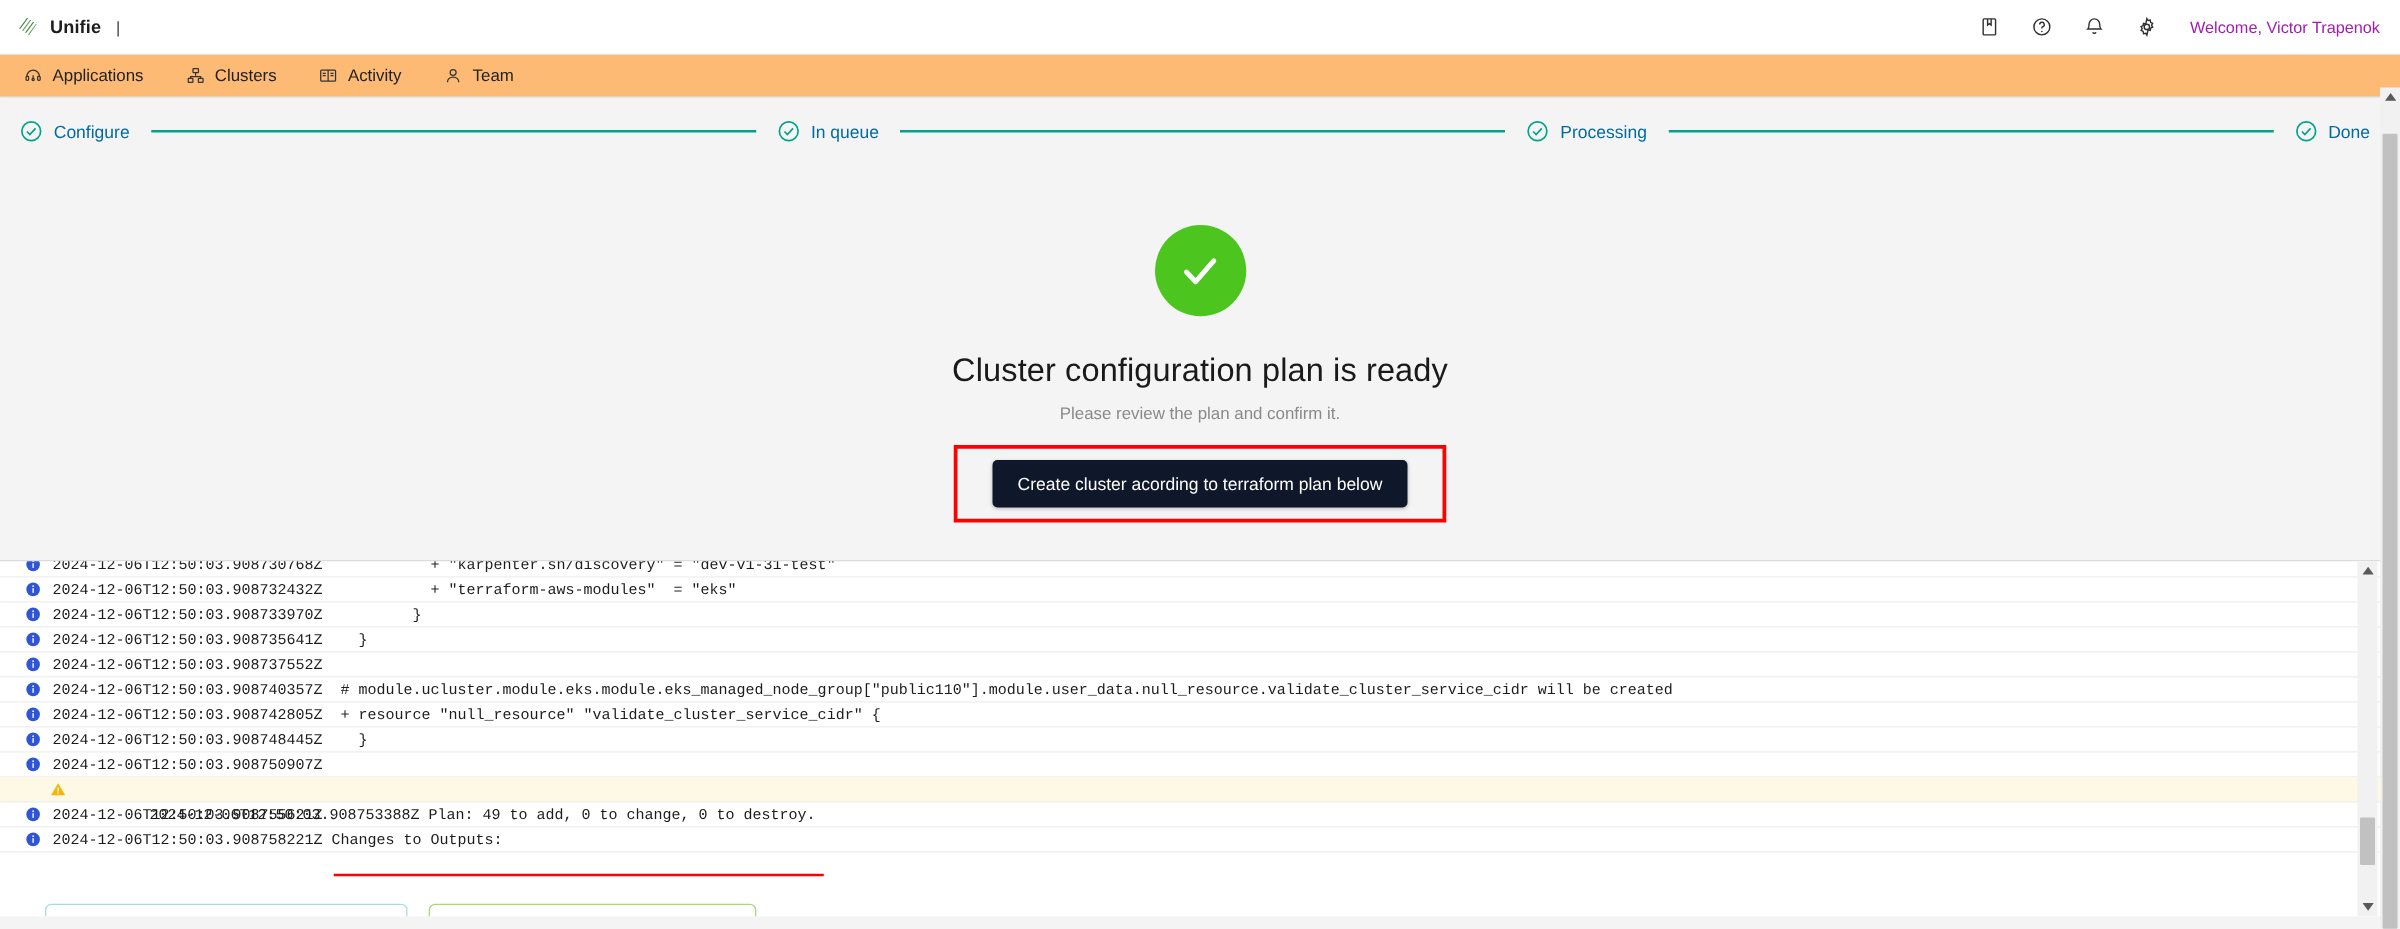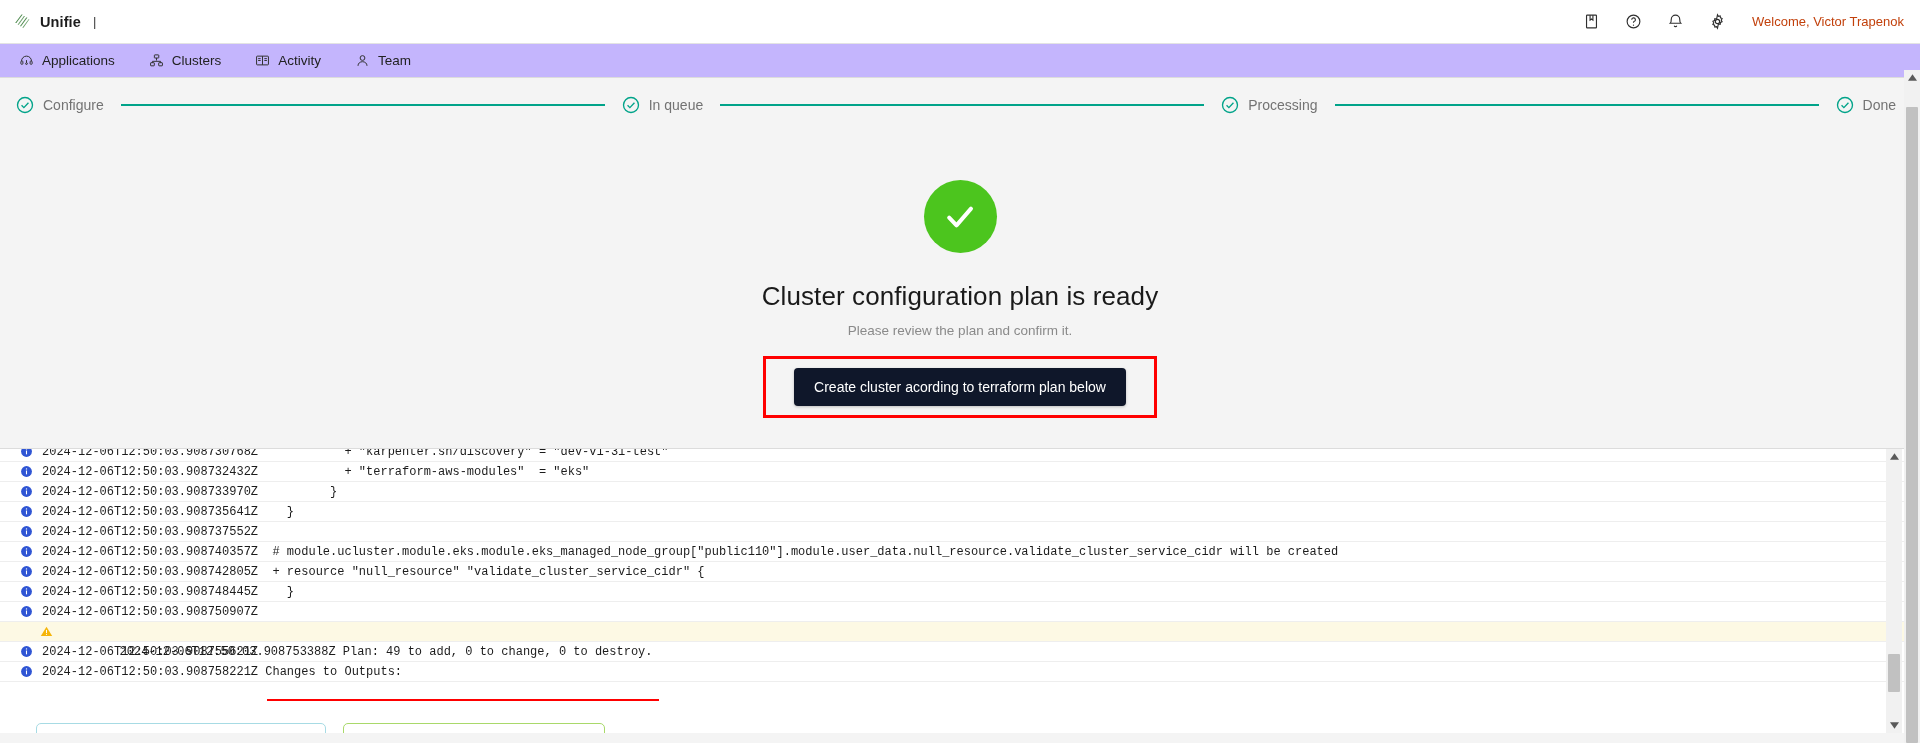--- a/index.html
+++ b/index.html
@@ -32,31 +32,31 @@
   .brand-sep {
     margin-left: 12px;
     font-size: 13px;
     color: #3b3b3b;
   }
   .topbar-spacer { flex: 1 1 auto; }
   .topbar-icons { display: flex; align-items: center; gap: 25px; }
   .ticon { width: 17px; height: 17px; display: block; cursor: pointer; color: #2f2f2f; }
   .welcome {
     font-size: 13px;
-    color: #c2410c;
+    color: #a21caf;
     margin-left: 26px;
     margin-right: 2px;
     white-space: nowrap;
     cursor: pointer;
   }
 
   
   .navbar {
     height: 34px;
-    background: #c4b5fd;
+    background: #fdba74;
     border-bottom: 1px solid #dcdcdc;
     display: flex;
     align-items: center;
     padding-left: 17px;
     gap: 30px;
     box-shadow: 0 1px 2px rgba(0,0,0,.05);
   }
   .navitem {
     display: flex;
     align-items: center;
@@ -72,21 +72,21 @@
   
   .stepper {
     height: 54px;
     display: flex;
     align-items: center;
     padding: 0 24px 0 16px;
     background: #f4f4f4;
   }
   .step { display: flex; align-items: center; gap: 9px; flex: 0 0 auto; }
   .step-circle { width: 18px; height: 18px; display: block; }
-  .step-label { font-size: 14px; color: #737373; white-space: nowrap; }
+  .step-label { font-size: 14px; color: #0369a1; white-space: nowrap; }
   .step-line {
     flex: 1 1 auto;
     height: 1.5px;
     background: #00a389;
     margin: 0 17px;
   }
 
   
   .main {
     height: 316px;

